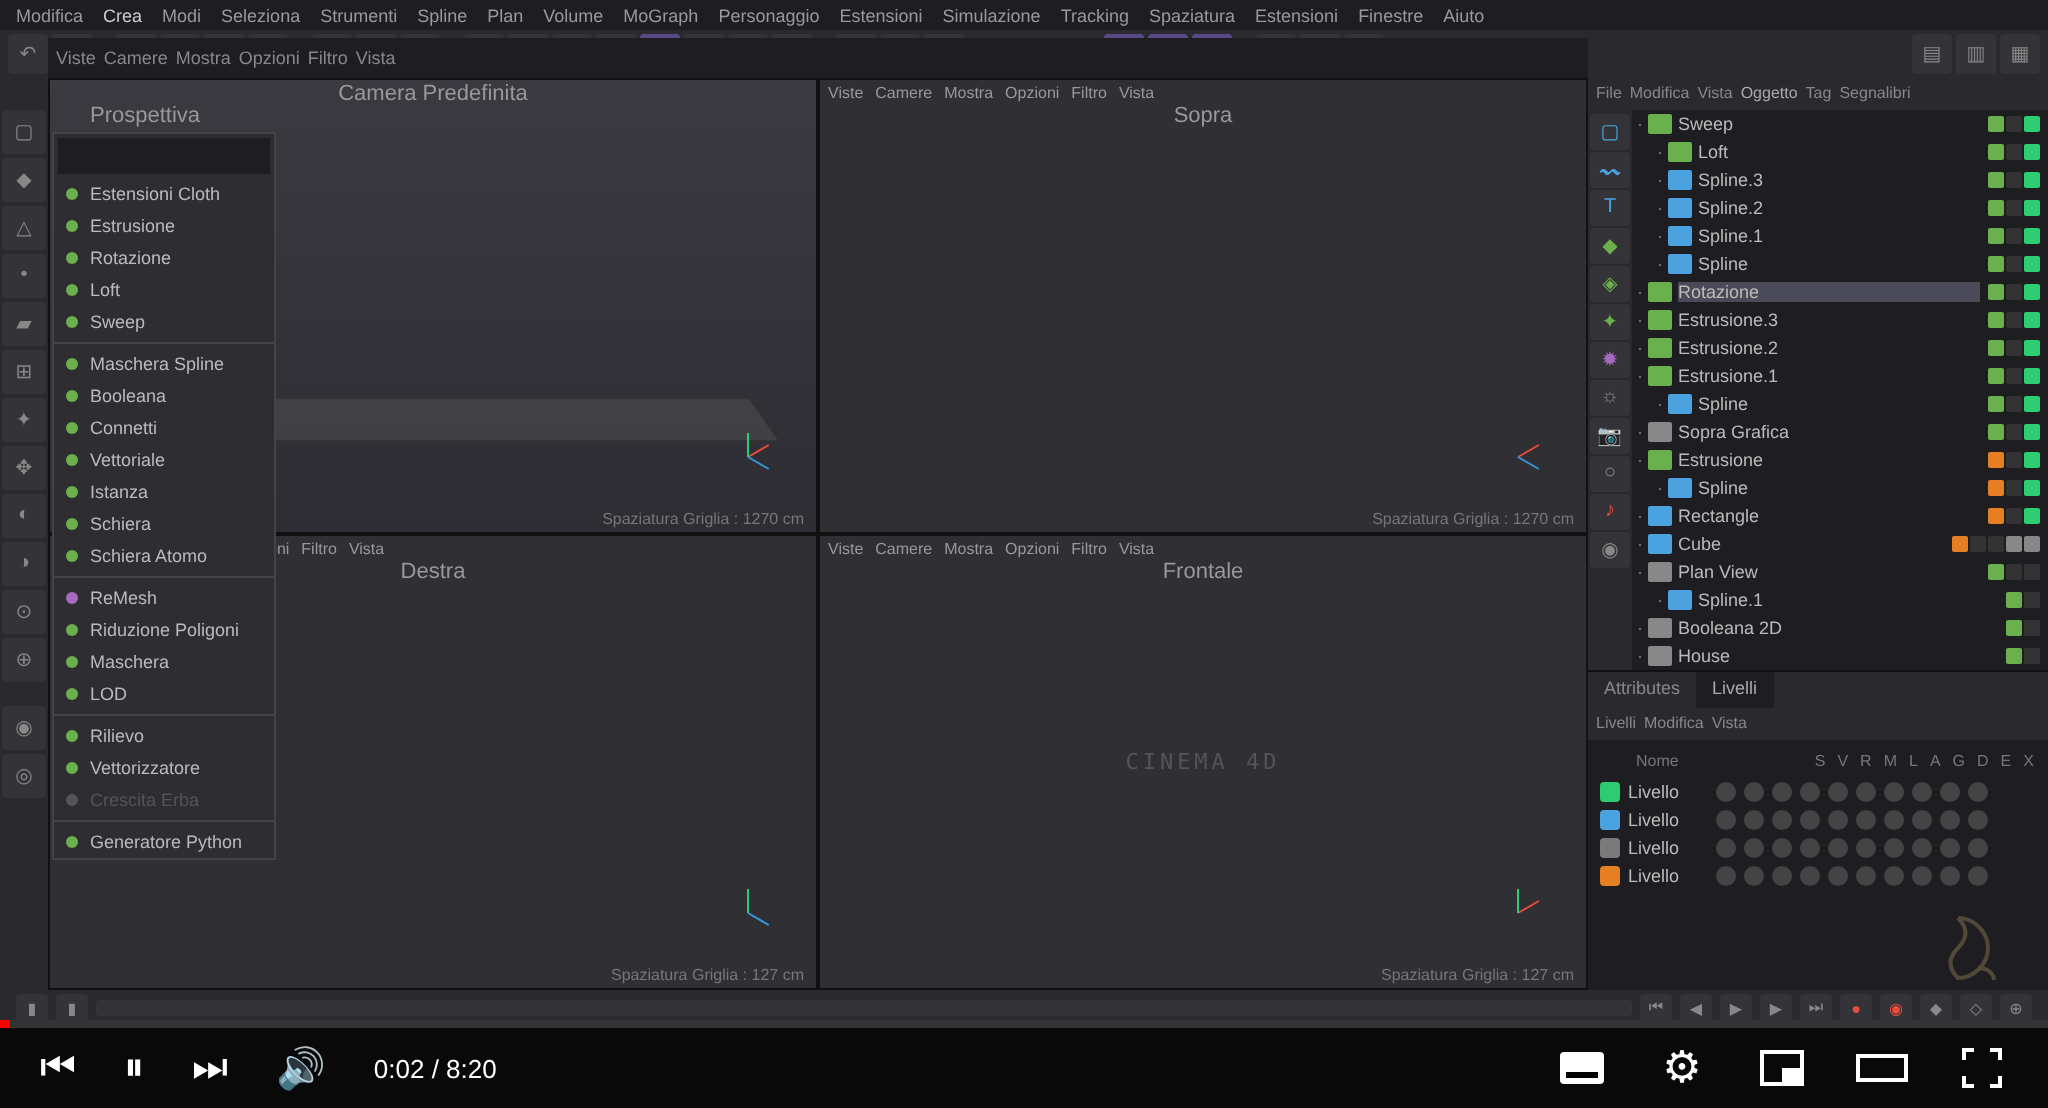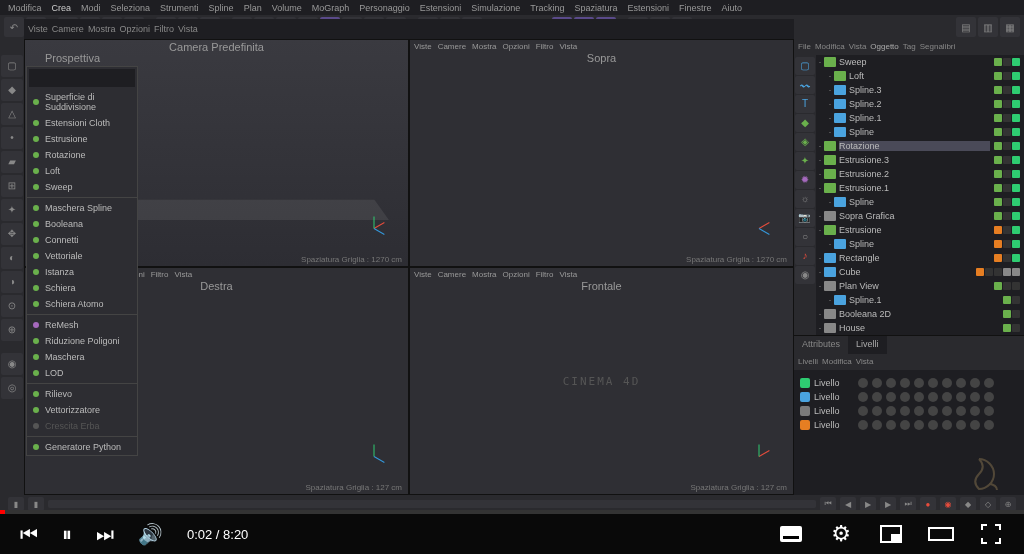--- a/index.html
+++ b/index.html
@@ -521,20 +521,35 @@
         <div class="tabs">
           <div>Attributes</div>
           <div class="active">Livelli</div>
         </div>
         <div class="obj-toolbar">
           <span>Livelli</span>
           <span>Modifica</span>
           <span>Vista</span>
         </div>
         <div class="layer-table">
+          <div style="display:flex;gap:40px;">
+            <span style="font-size:8px;color:#777;padding-left:18px">Nome</span>
+            <div class="layer-head" id="layer-head">
+                <span>S</span>
+                <span>V</span>
+                <span>R</span>
+                <span>M</span>
+                <span>L</span>
+                <span>A</span>
+                <span>G</span>
+                <span>D</span>
+                <span>E</span>
+                <span>X</span>
+              </div>
+          </div>
           <div id="layer-rows">
               <div class="layer-row">
                 <span class="swatch" style="background: rgb(46, 204, 113);"></span>
                 <span class="lname">Livello</span>
                 <span class="rdot"></span>
                 <span class="rdot"></span>
                 <span class="rdot"></span>
                 <span class="rdot"></span>
                 <span class="rdot"></span>
                 <span class="rdot"></span>
@@ -604,24 +619,20 @@
     <div class="tbtn rec">◉</div>
     <div class="tbtn">◆</div>
     <div class="tbtn">◇</div>
     <div class="tbtn">⊕</div>
   </div>
 </div>
 
 <div class="dropdown">
   <div class="search"></div>
   <div id="dropdown-items">
-      <div class="item">
-        <span class="dot"></span>
-        <span>Superficie di Suddivisione</span>
-      </div>
       <div class="item">
         <span class="dot"></span>
         <span>Estensioni Cloth</span>
       </div>
       <div class="item">
         <span class="dot"></span>
         <span>Estrusione</span>
       </div>
       <div class="item">
         <span class="dot"></span>

